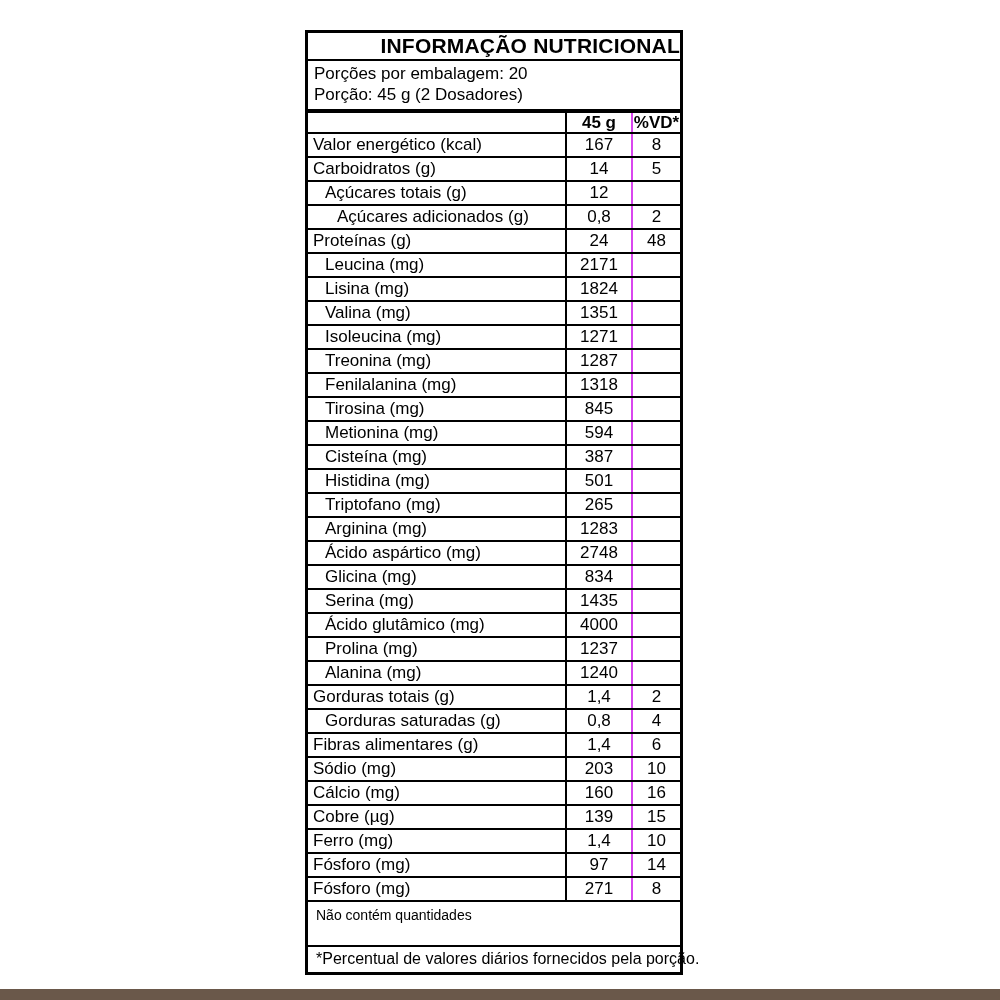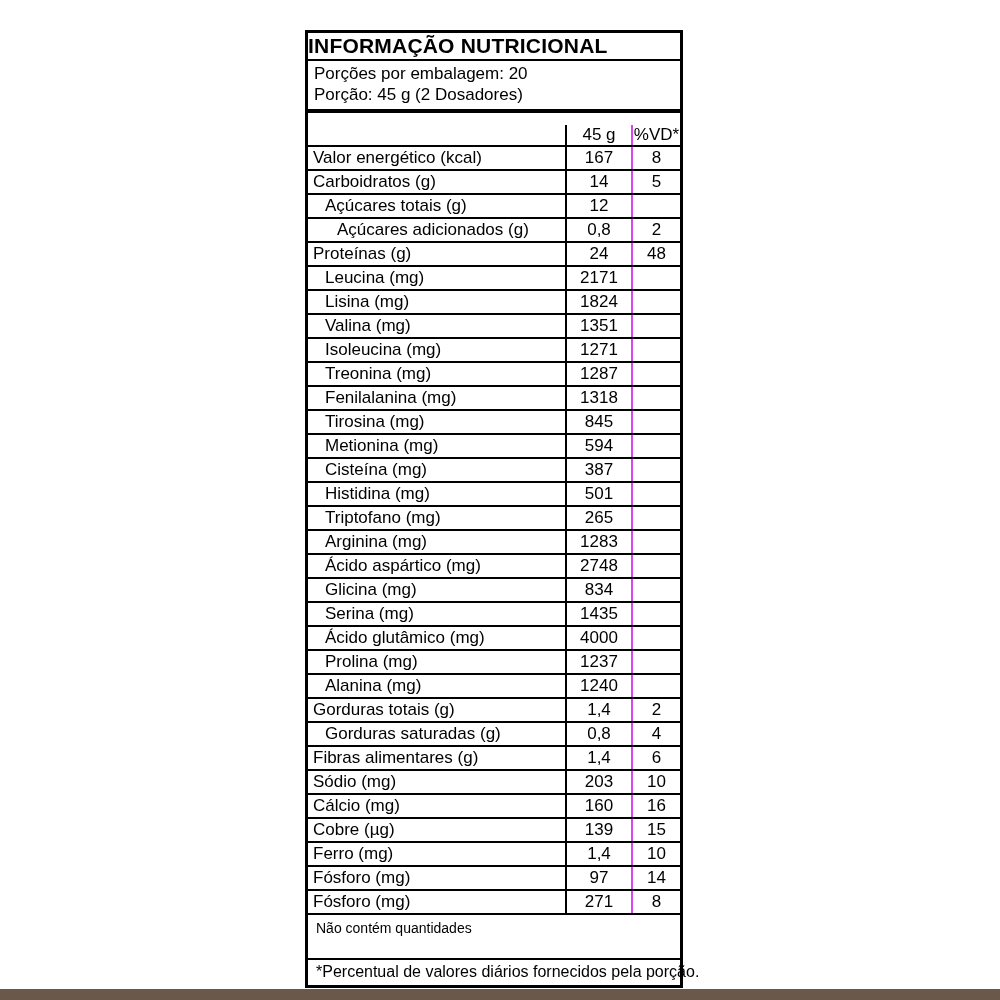--- a/index.html
+++ b/index.html
@@ -21,21 +21,21 @@
     top: 30px;
     width: 378px;
     box-sizing: border-box;
     border: 3px solid #000;
     background: #fff;
   }
   .label-title {
     box-sizing: border-box;
     height: 28px;
     line-height: 25px;
-    text-align: left;
+    text-align: right;
     font-weight: bold;
     font-size: 21px;
     letter-spacing: 0.2px;
     border-bottom: 2px solid #000;
   }
   .serving-info {
     box-sizing: border-box;
     height: 52px;
     padding: 2px 6px 0 6px;
     font-size: 17px;
@@ -44,23 +44,22 @@
   }
   .grid-row {
     display: flex;
     box-sizing: border-box;
     height: 24px;
     border-bottom: 2px solid #000;
     font-size: 17px;
     align-items: stretch;
   }
   .grid-row.header-row {
-    height: 34px;
-    font-weight: normal;
-    align-items: flex-end;
+    height: 21px;
+    font-weight: bold;
   }
   .cell {
     display: flex;
     align-items: center;
     box-sizing: border-box;
   }
   .cell-label {
     flex: 1;
     padding-left: 5px;
     overflow: hidden;

